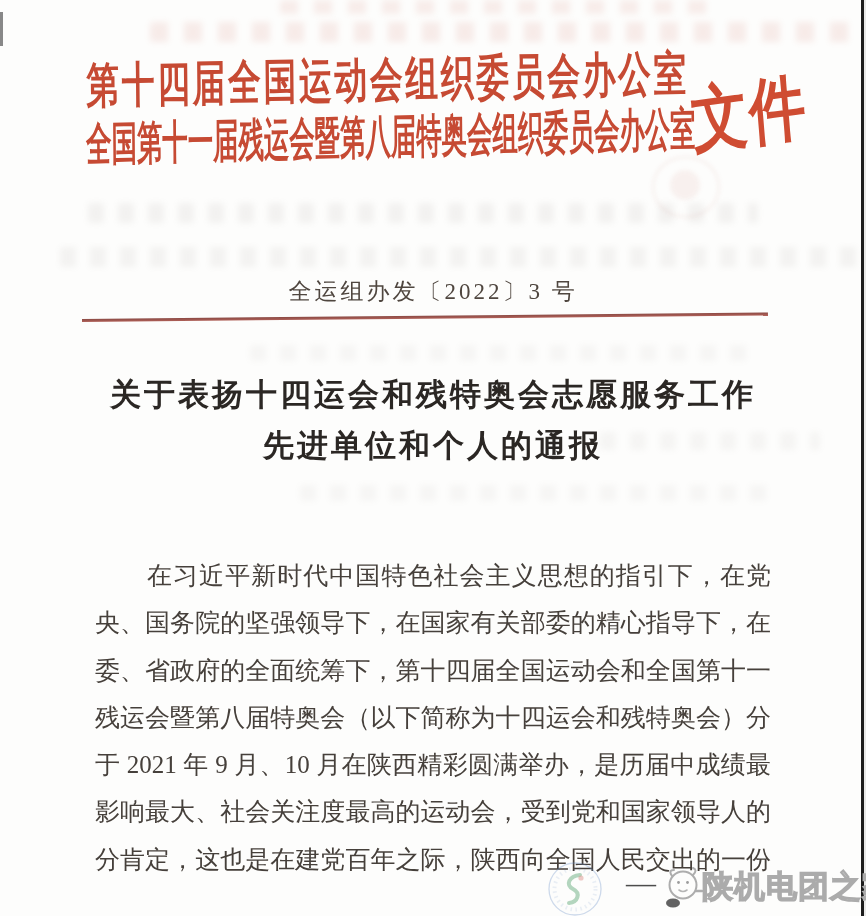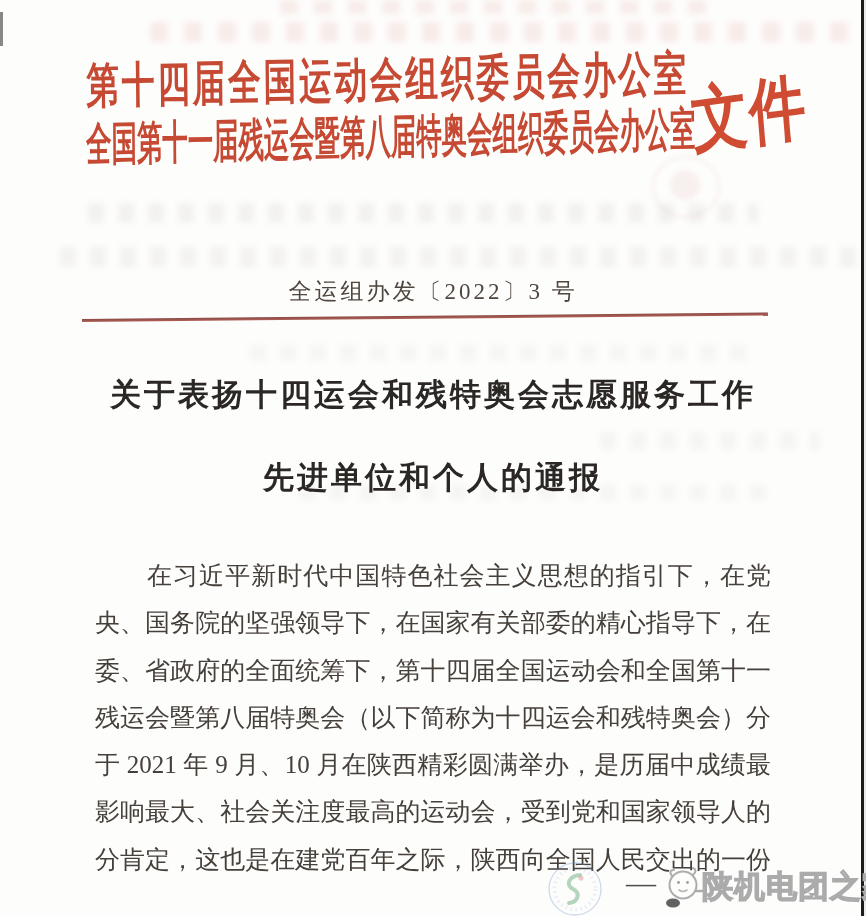--- a/index.html
+++ b/index.html
@@ -57,21 +57,21 @@
   .red-rule{
     position:absolute;left:82px;top:319px;width:686px;height:2.5px;
     background:linear-gradient(180deg,#8a4a44,#b06058);
     transform:rotate(-.55deg);transform-origin:left center;
   }
 
   
   .title-line{position:absolute;left:0;width:100%;text-align:center;
     color:#2b2724;font-weight:bold;font-size:31px;letter-spacing:3px;}
   .title-line1{top:374px;}
-  .title-line2{top:425px;margin-top:32px;}
+  .title-line2{top:425px;}
 
   
   .salutation{
     position:absolute;left:95px;top:506px;width:680px;
     font-size:25px;color:#46403b;letter-spacing:1px;white-space:nowrap;
   }
   .body-block{position:absolute;left:95px;top:552px;width:676px;color:#46403b;}
   .body-line{
     height:47.3px;line-height:47.3px;font-size:25px;
     text-align:justify;text-align-last:justify;overflow:hidden;

